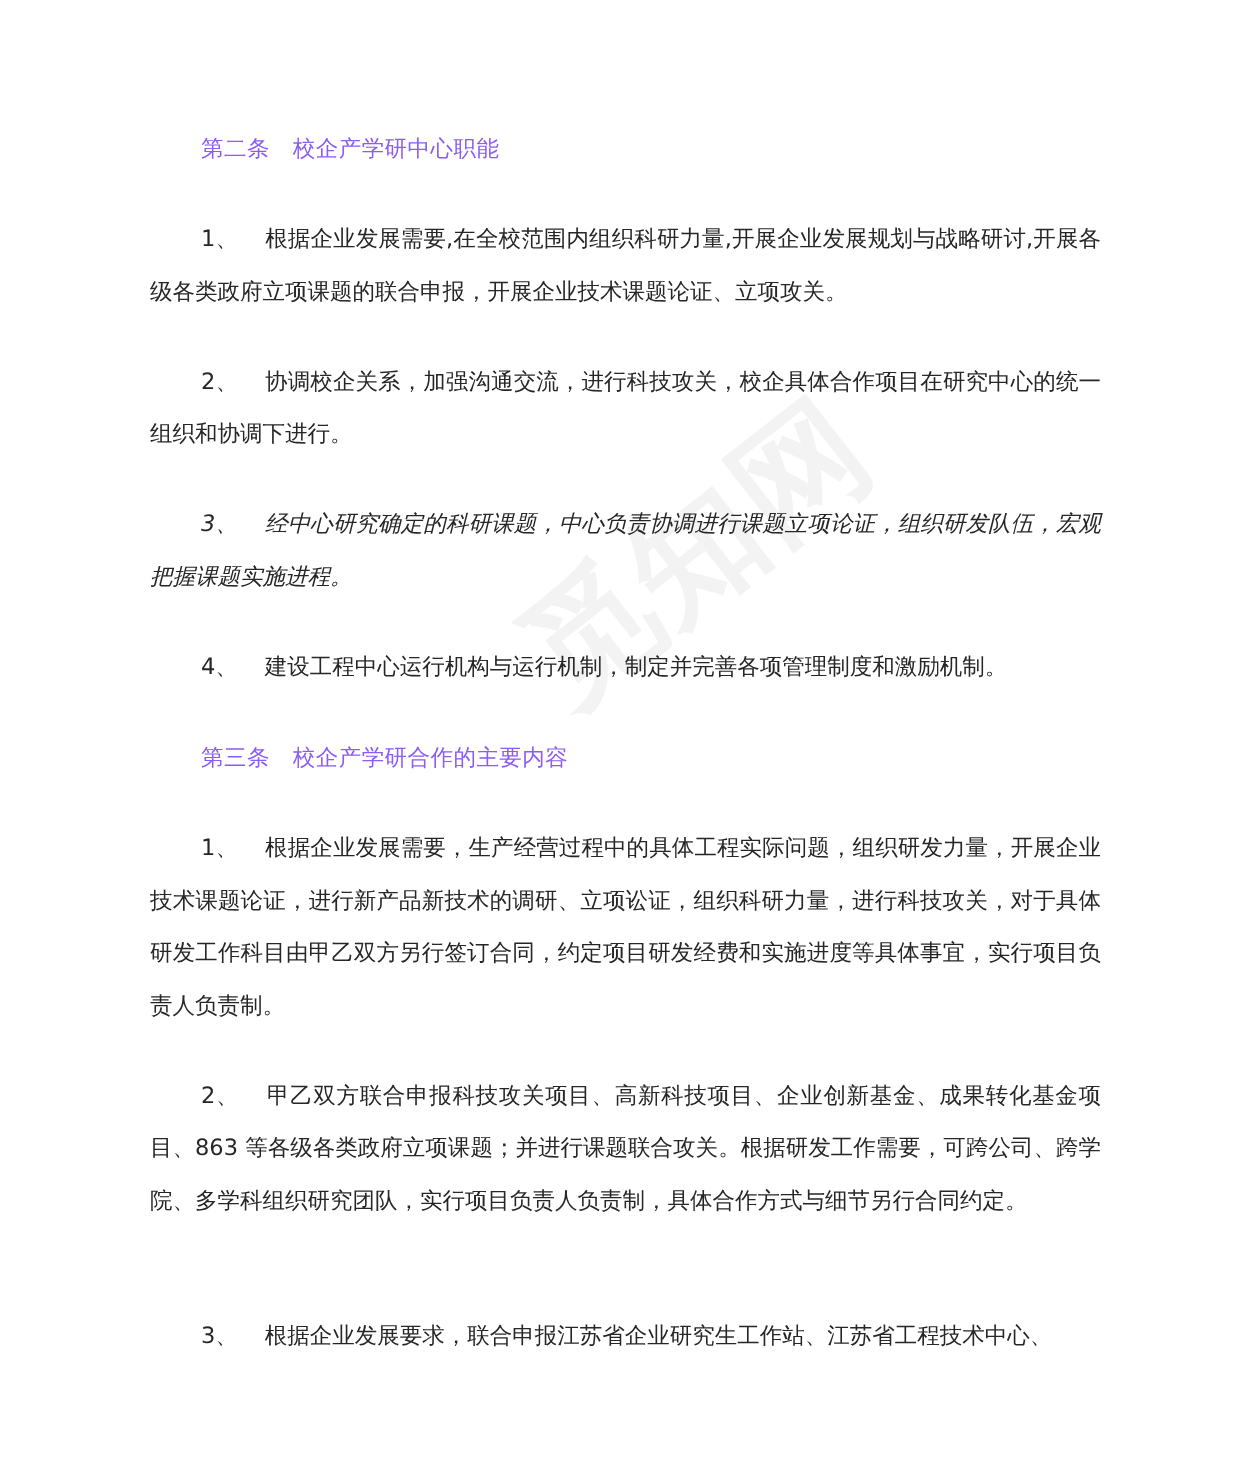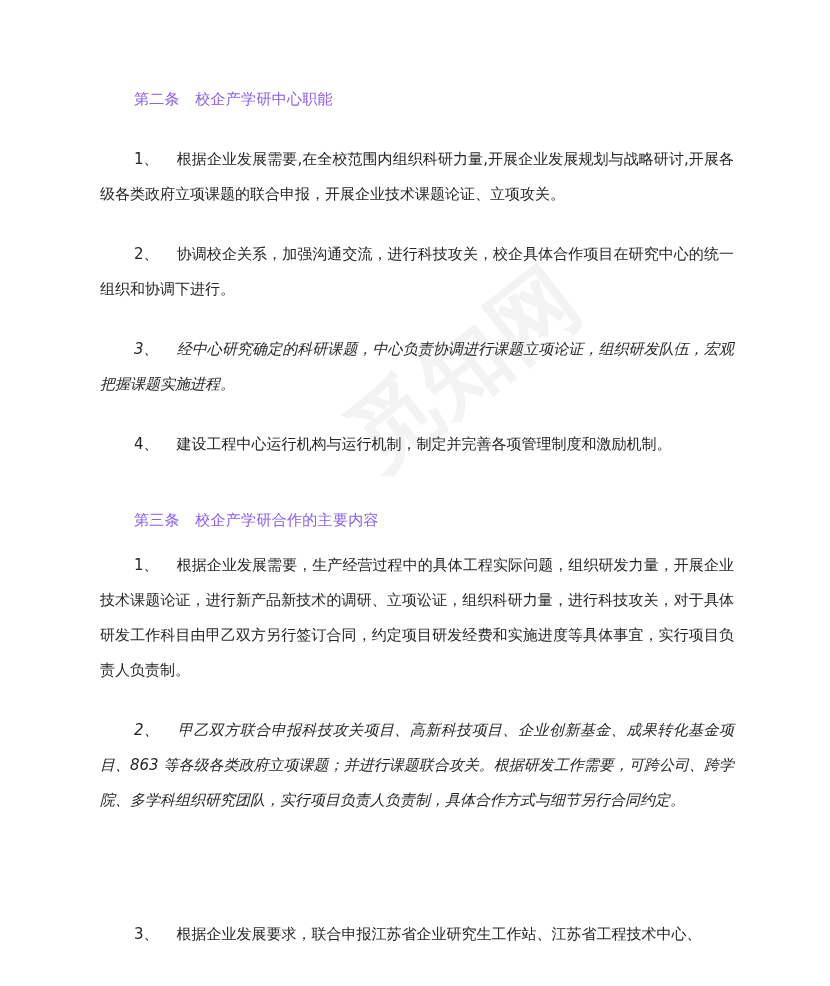--- a/index.html
+++ b/index.html
@@ -110,28 +110,28 @@
     </div>
 
     <div class="block para" style="top:332px;font-style:italic;">
       <span class="marker">3、</span><span class="gap"></span><span>经中心研究确定的科研课题，中心负责协调进行课题立项论证，组织研发队伍，宏观把握课题实施进程。</span>
     </div>
 
     <div class="block para" style="top:427px;">
       <span class="marker">4、</span><span class="gap"></span><span>建设工程中心运行机构与运行机制，制定并完善各项管理制度和激励机制。</span>
     </div>
 
-    <div class="block heading" style="top:509px;">第三条　校企产学研合作的主要内容</div>
+    <div class="block heading" style="top:494px;">第三条　校企产学研合作的主要内容</div>
 
     <div class="block para" style="top:548px;">
       <span class="marker">1、</span><span class="gap"></span><span>根据企业发展需要，生产经营过程中的具体工程实际问题，组织研发力量，开展企业技术课题论证，进行新产品新技术的调研、立项讼证，组织科研力量，进行科技攻关，对于具体研发工作科目由甲乙双方另行签订合同，约定项目研发经费和实施进度等具体事宜，实行项目负责人负责制。</span>
     </div>
 
-    <div class="block para" style="top:713px;font-style:italic;">
+    <div class="block para" style="top:713px;">
       <span class="marker">2、</span><span class="gap"></span><span>甲乙双方联合申报科技攻关项目、高新科技项目、企业创新基金、成果转化基金项目、863 等各级各类政府立项课题；并进行课题联合攻关。根据研发工作需要，可跨公司、跨学院、多学科组织研究团队，实行项目负责人负责制，具体合作方式与细节另行合同约定。</span>
     </div>
 
-    <div class="block para" style="top:873px;margin-top:44px;">
+    <div class="block para" style="top:873px;">
       <span class="marker">3、</span><span class="gap"></span><span>根据企业发展要求，联合申报江苏省企业研究生工作站、江苏省工程技术中心、</span>
     </div>
 
   </div>
 </div>
 
 </body></html>

